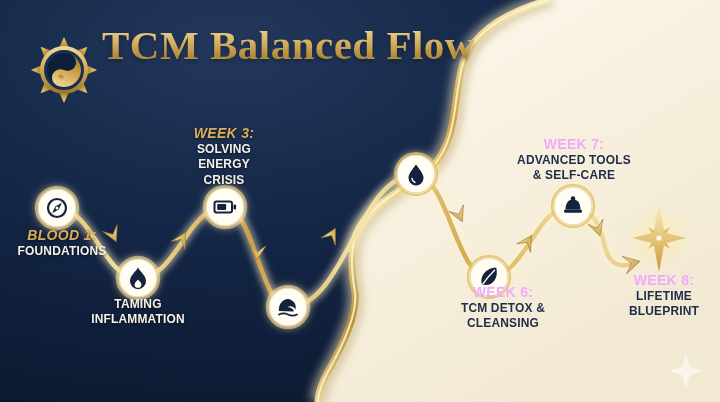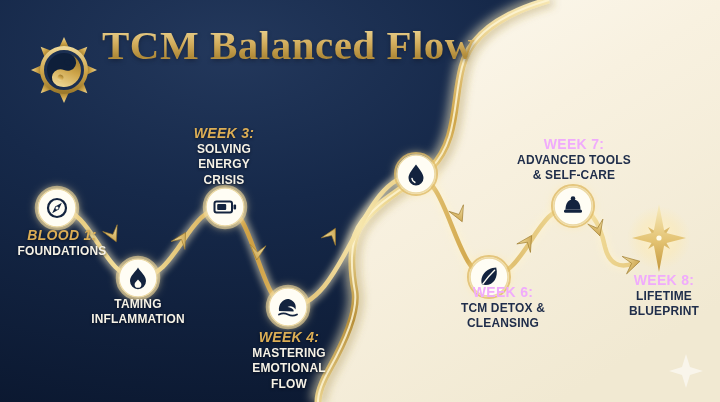--- a/index.html
+++ b/index.html
@@ -280,26 +280,20 @@
     <span class="ln">INFLAMMATION</span>
   </div>
 
   <div class="week w3 wk-dark">
     <span class="wk">WEEK 3:</span>
     <span class="ln">SOLVING</span>
     <span class="ln">ENERGY</span>
     <span class="ln">CRISIS</span>
   </div>
 
-  <div class="week w4 wk-dark">
-    <span class="wk">WEEK 4:</span>
-    <span class="ln">MASTERING</span>
-    <span class="ln">EMOTIONAL</span>
-    <span class="ln">FLOW</span>
-  </div>
 
 
   <div class="week w6 wk-light">
     <span class="wk">WEEK 6:</span>
     <span class="ln">TCM DETOX &amp;</span>
     <span class="ln">CLEANSING</span>
   </div>
 
   <div class="week w7 wk-light">
     <span class="wk">WEEK 7:</span>

